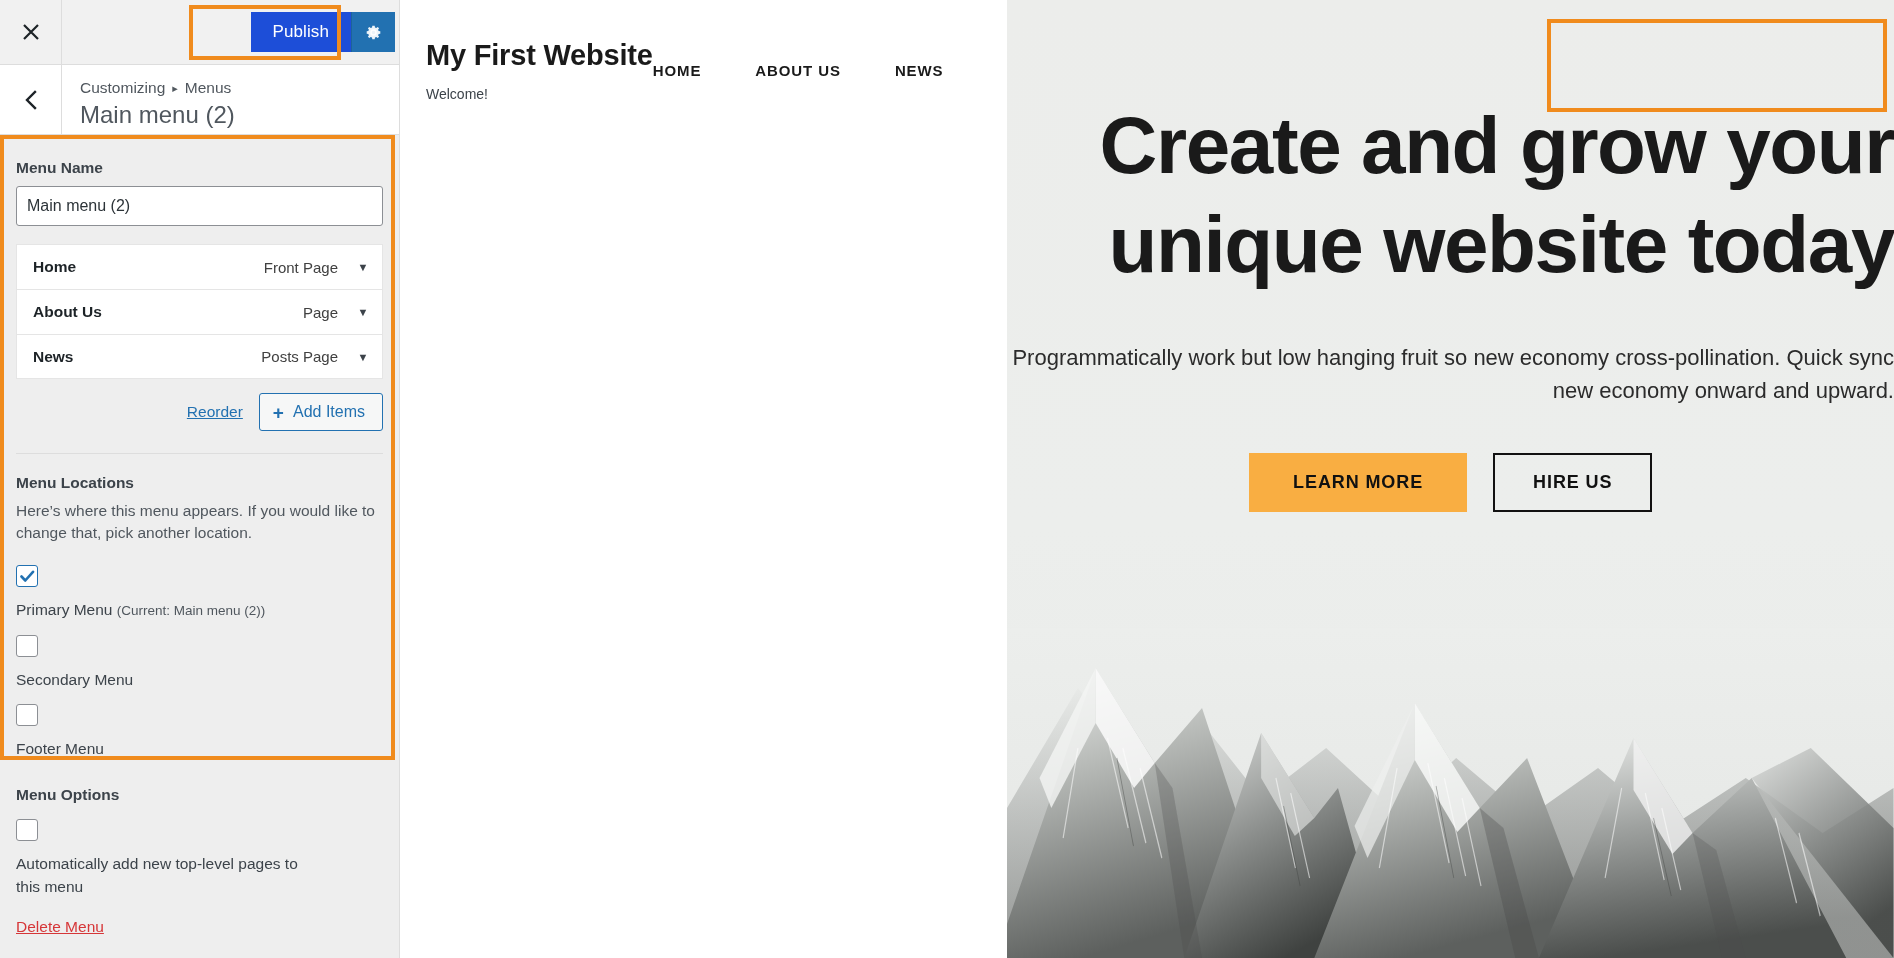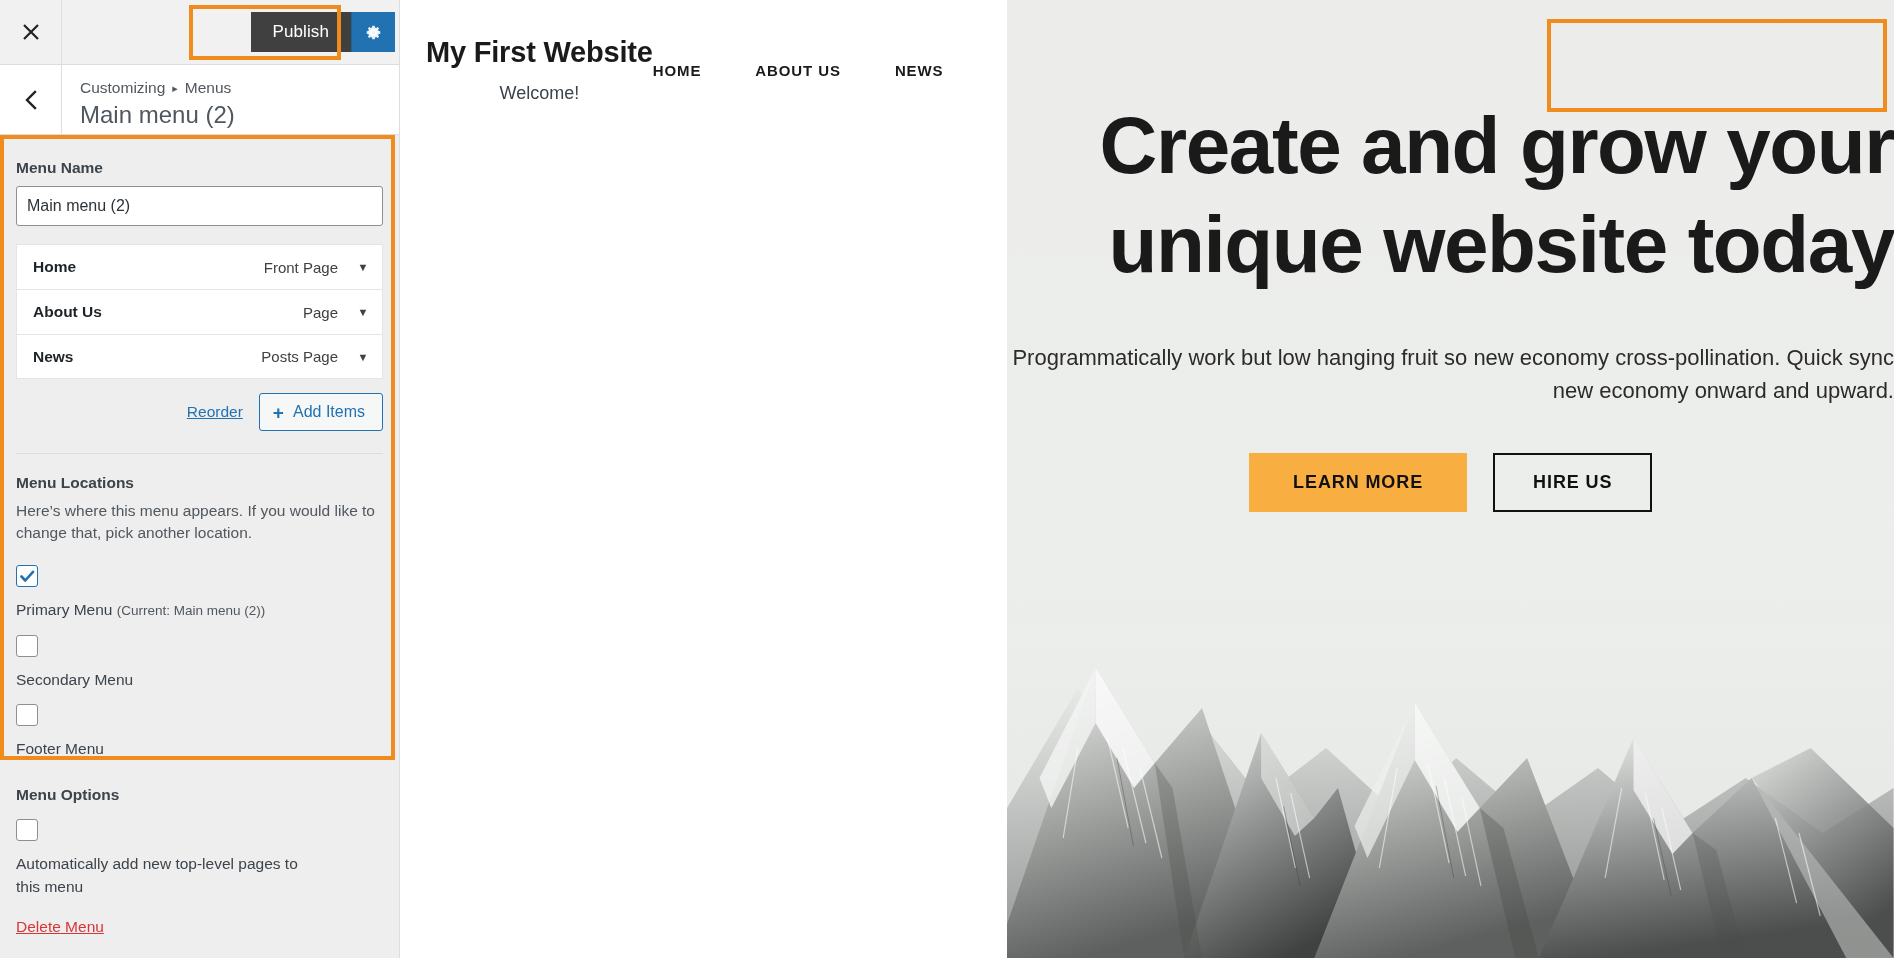--- a/index.html
+++ b/index.html
@@ -34,21 +34,21 @@
     cursor: pointer;
     background: #f1f1f1;
   }
   .cz-close svg { display: block; }
   .cz-topbar-spacer { flex: 1; }
   .publish-wrap {
     display: flex; align-items: center;
     padding-right: 4px;
   }
   .publish-btn {
-    background: #404040;
+    background: #1d4ed8;
     color: #fff;
     border: none;
     height: 40px;
     padding: 0 22px;
     font-size: 17px;
     font-family: "Liberation Sans", sans-serif;
     cursor: pointer;
     letter-spacing: .1px;
   }
   .publish-gear {
@@ -207,21 +207,21 @@
     background: #fff;
     display: flex; align-items: center;
     padding: 0 58px 0 26px;
   }
   .brand { flex: 1; }
   .site-title {
     font-size: 29px; font-weight: 700; color: #1a1a1a;
     letter-spacing: -.2px;
   }
   .site-tagline {
-    font-size: 18px; color: #3c434a; margin-top: 14px; text-align: center;
+    font-size: 14px; color: #3c434a; margin-top: 14px;
   }
   .site-nav {
     display: flex; align-items: center; gap: 54px;
     padding-right: 6px;
   }
   .nav-link {
     font-size: 15px; font-weight: 700; color: #1a1a1a;
     letter-spacing: .9px;
     text-transform: uppercase;
     cursor: pointer;

